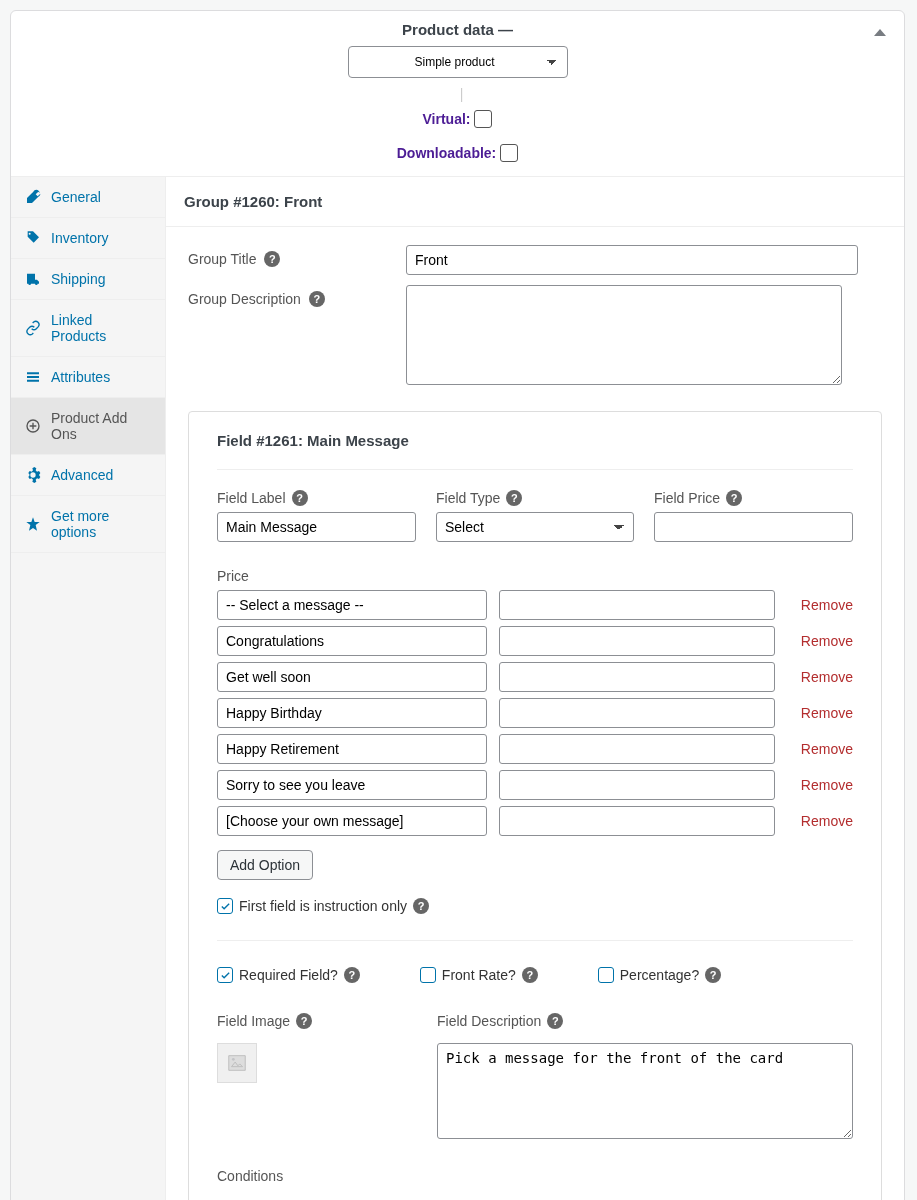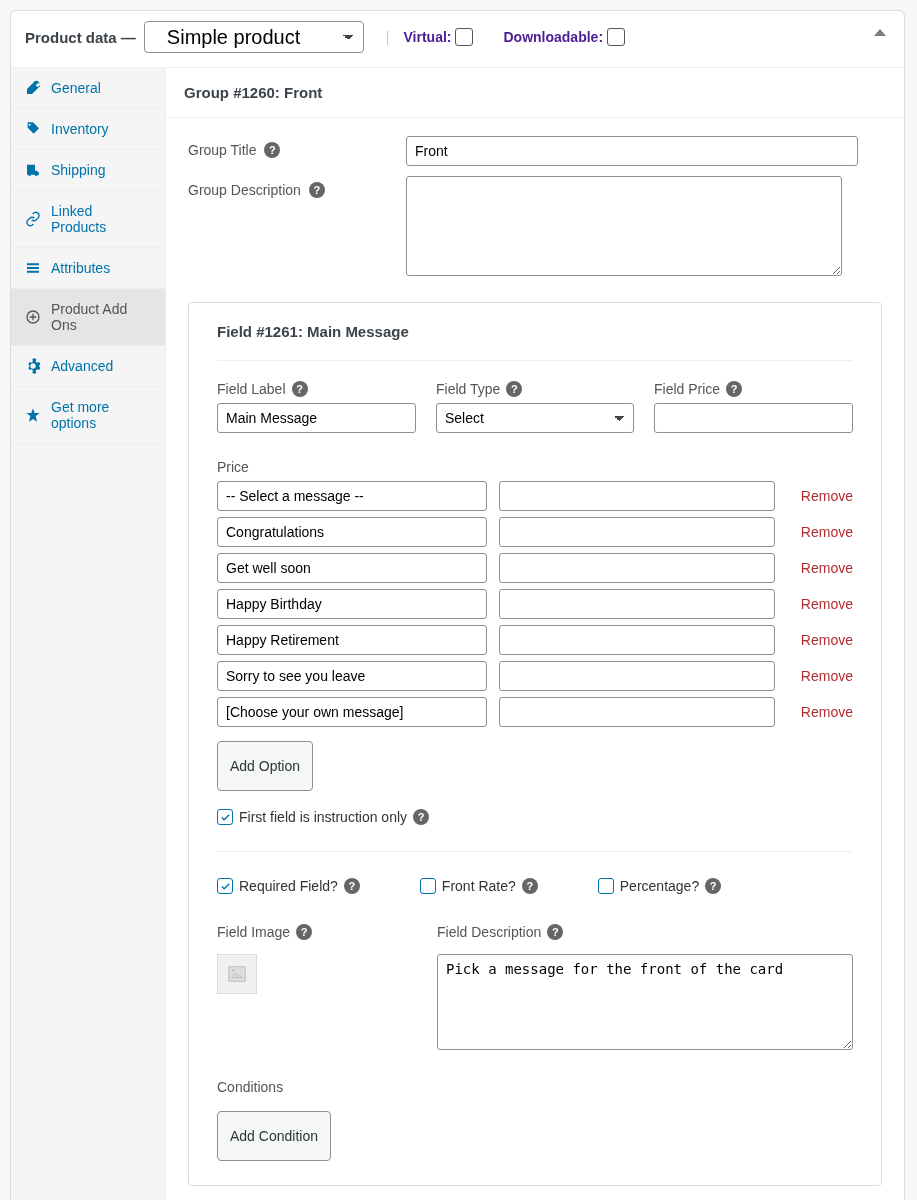--- a/index.html
+++ b/index.html
@@ -10,31 +10,33 @@
     font-size: 14px; color: #3c434a;
   }
   .metabox {
     background: #fff; border: 1px solid #dcdcde; border-radius: 6px;
     width: 895px;
   }
   .metabox-header {
     display: flex; align-items: center; gap: 8px;
     padding: 10px 14px 14px 14px; border-bottom: 1px solid #eee;
     position: relative;
+    flex-direction: column;
   }
   .metabox-title { font-weight: 700; font-size: 15px; }
   .product-type {
     height: 32px; padding: 0 28px 0 22px;
     border: 1px solid #8c8f94; border-radius: 4px;
-    background:#fff; font-size:20px;
+    background:#fff; font-size:12px;
     -webkit-appearance:none; appearance:none;
     background-image: linear-gradient(45deg,transparent 50%,#444 50%),linear-gradient(-45deg,transparent 50%,#444 50%);
     background-position: calc(100% - 15px) 13px, calc(100% - 10px) 13px;
     background-size: 5px 5px,5px 5px; background-repeat:no-repeat;
     width: 220px;
+    text-align: center;
   }
   .sep { color:#ccc; margin:0 6px 0 14px; }
   .checklabel { display:inline-flex; align-items:center; gap:4px; font-weight:600; font-size:14px; color:#4c1d95;}
   .cb { width:18px; height:18px; border:1px solid #555; border-radius:3px; display:inline-block; background:#fff; }
   .caret-up { position:absolute; right:18px; top:18px; width:0;height:0;border-left:6px solid transparent;border-right:6px solid transparent;border-bottom:7px solid #787c82;}
   .body { display:flex; }
   .sidebar { width: 188px; background:#f5f5f5; border-right:1px solid #eee; }
   .tab { display:flex; align-items:center; gap:10px; padding:12px 14px; border-bottom:1px solid #eee; color:#0073aa; font-size:14px; cursor:pointer;}
   .tab.active { background:#e5e5e5; color:#555;}
   .tab .ic { width:16px; height:16px; display:inline-flex; align-items:center; justify-content:center; }
@@ -57,21 +59,21 @@
     -webkit-appearance:none;appearance:none;
     background-image: linear-gradient(45deg,transparent 50%,#444 50%),linear-gradient(-45deg,transparent 50%,#444 50%);
     background-position: calc(100% - 14px) 12px, calc(100% - 9px) 12px;
     background-size:5px 5px,5px 5px;background-repeat:no-repeat;}
   .opt-head { display:flex; margin-top:26px; color:#555; padding-bottom:6px;}
   .opt-head .c1{width:284px;} .opt-head .c2{width:286px;}
   .opt-row { display:flex; align-items:center; gap:12px; margin-bottom:6px;}
   .opt-row .txt1{width:270px;height:30px;border:1px solid #8c8f94;border-radius:3px;padding:0 8px;font-size:14px;}
   .opt-row .txt2{width:276px;height:30px;border:1px solid #8c8f94;border-radius:3px;padding:0 8px;font-size:14px;}
   .rm { color:#b32d2e; cursor:pointer; margin-left:auto; }
-  .btn { display:inline-block; border:1px solid #8c8f94; background:#f6f7f7; border-radius:4px; padding:16px 12px; font-size:14px; cursor:pointer; color:#2c3338;}
+  .btn { display:inline-block; border:1px solid #8c8f94; background:#f6f7f7; border-radius:4px; padding:6px 12px; font-size:14px; cursor:pointer; color:#2c3338;}
   .check-row{ display:flex; align-items:center; gap:6px; margin-top:18px; color:#333;}
   .check-row .cb2{width:16px;height:16px;border:1px solid #0073aa;border-radius:3px;display:inline-flex;align-items:center;justify-content:center;background:#fff;}
   .check-row .cb2.checked svg{width:11px;height:11px;fill:#0073aa;}
   .check-row .cb2 svg{display:none;} .check-row .cb2.checked svg{display:block;}
   .triple-check{display:flex;gap:60px;margin-top:26px;border-top:1px solid #eee;padding-top:26px;flex-wrap:wrap;}
   .img-desc{display:flex;gap:40px;margin-top:30px;}
   .img-col .clab, .desc-col .clab{color:#555;display:flex;align-items:center;gap:6px;margin-bottom:14px;}
   .placeholder{width:40px;height:40px;border:1px solid #ddd;background:#f0f0f0;display:flex;align-items:center;justify-content:center;margin-top:10px;}
   .placeholder svg{width:26px;height:22px;fill:#c3c4c7;}
   .desc-ta{width:416px;height:96px;border:1px solid #8c8f94;border-radius:3px;padding:6px 8px;font-size:14px;resize:both;}

